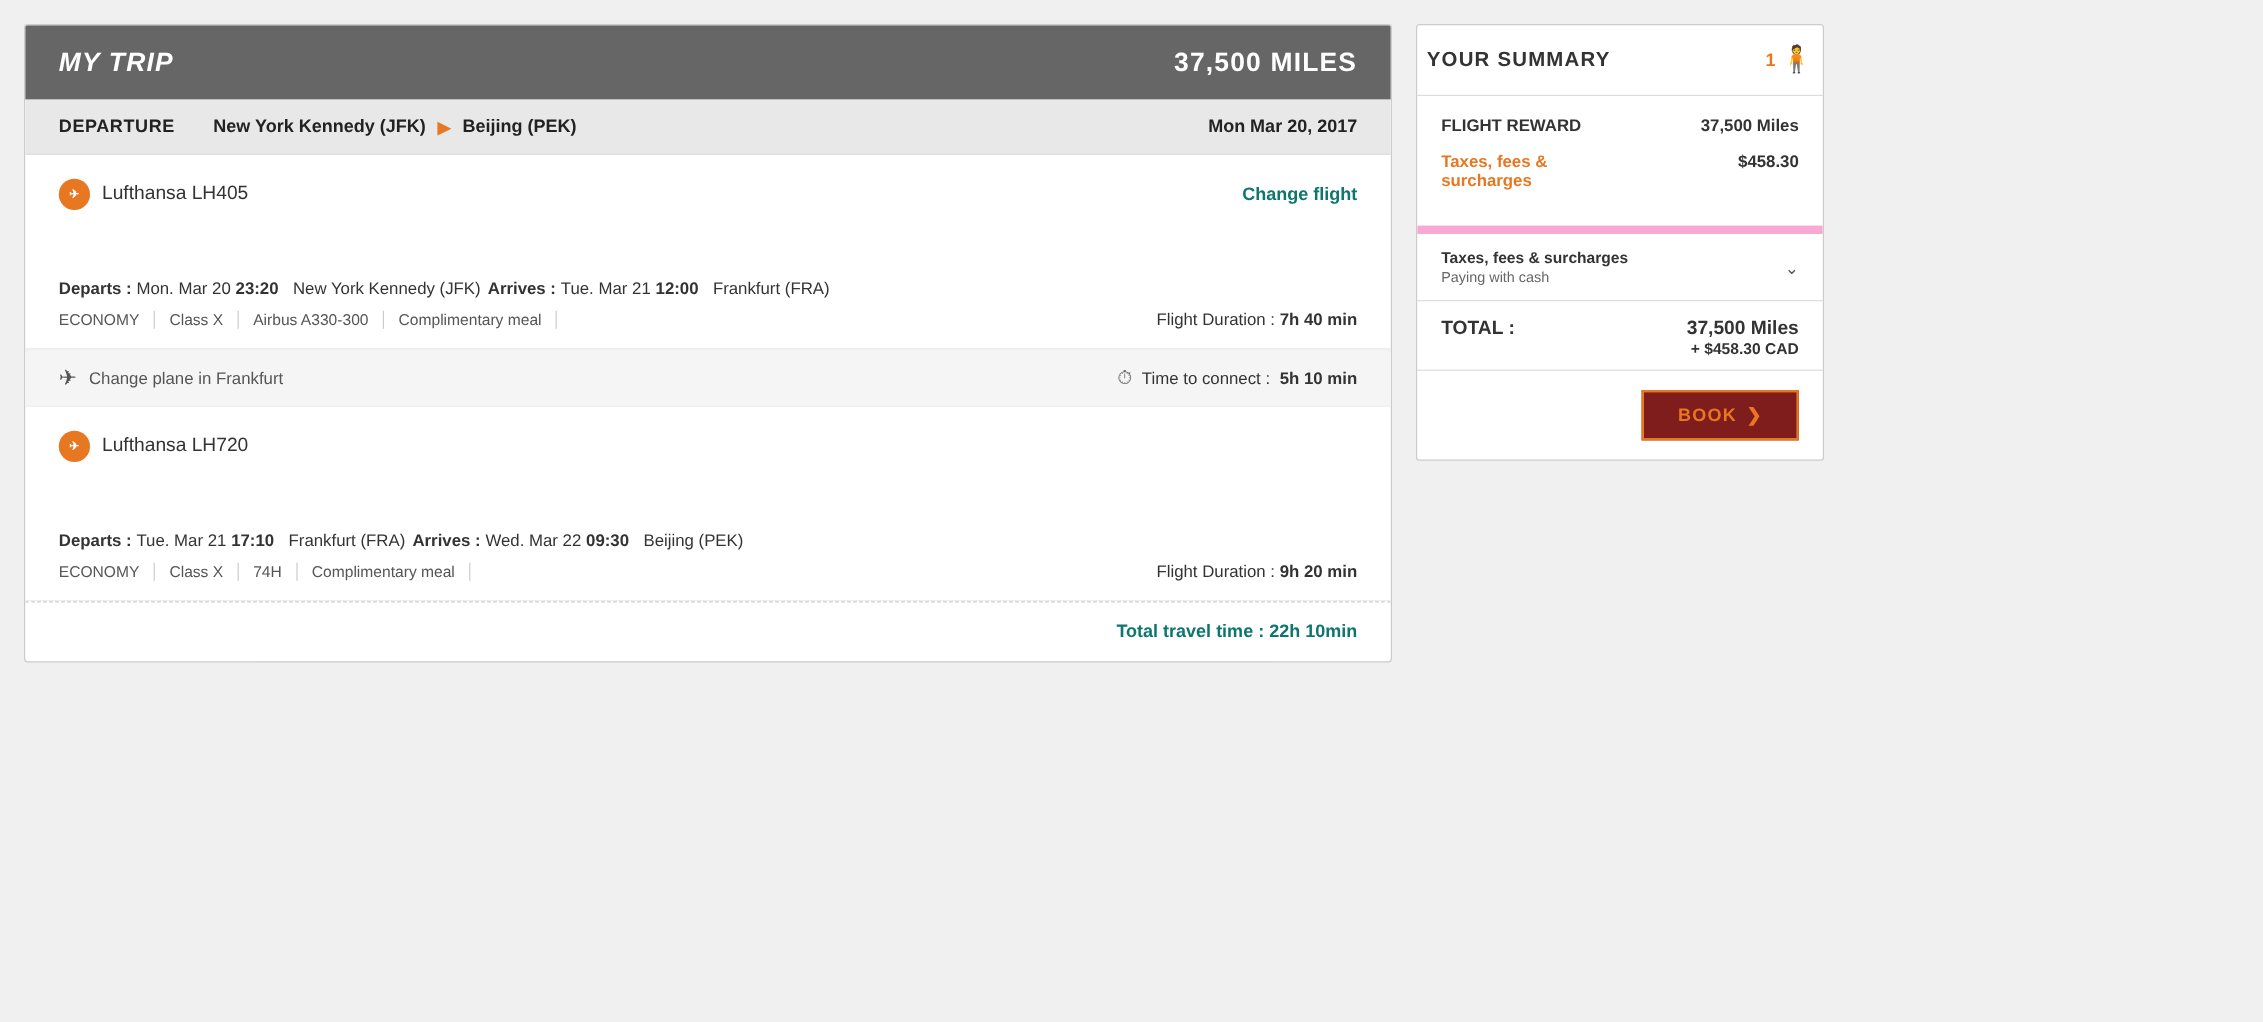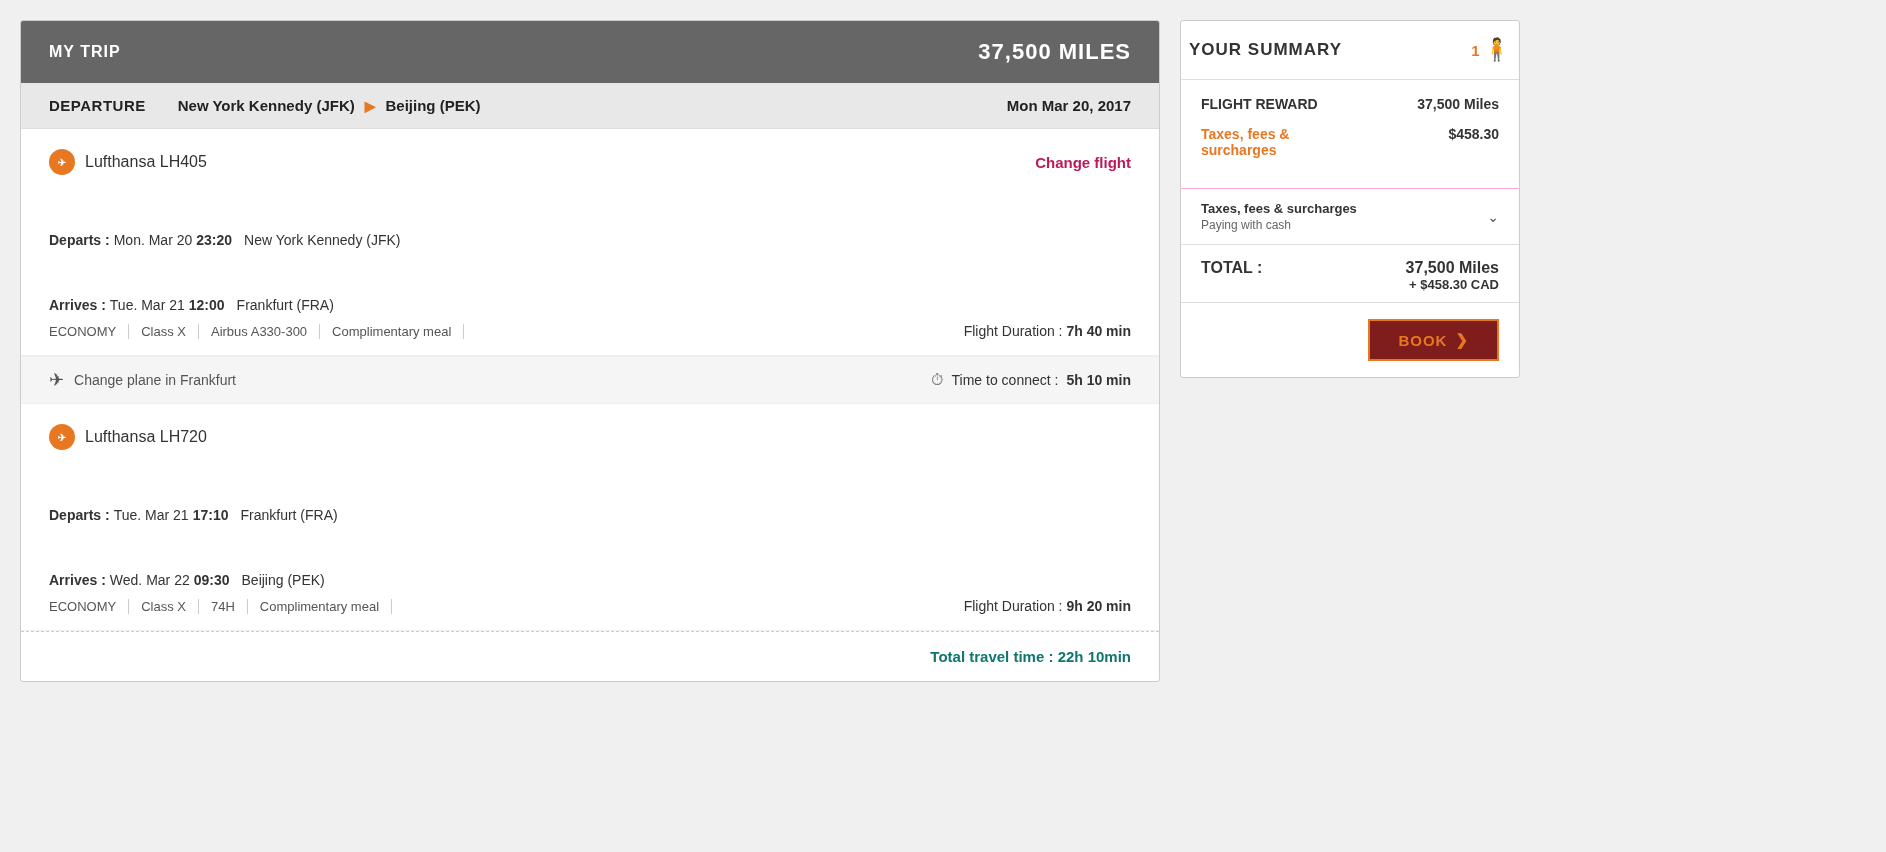--- a/index.html
+++ b/index.html
@@ -24,23 +24,24 @@
 
     .trip-header {
       background: #666;
       color: #fff;
       display: flex;
       justify-content: space-between;
       align-items: center;
       padding: 18px 28px;
     }
     .trip-title {
-      font-size: 16px;
+      font-size: 22px;
       font-weight: bold;
       letter-spacing: 1px;
+      font-style: italic;
     }
     .trip-miles {
       font-size: 22px;
       font-weight: bold;
       letter-spacing: 1px;
     }
 
     .departure-bar {
       background: #e8e8e8;
       display: flex;
@@ -91,32 +92,31 @@
       align-items: center;
       gap: 10px;
     }
     .flight-name {
       font-size: 16px;
       color: #333;
       font-weight: normal;
       text-align: right;
     }
     .change-flight-btn {
-      color: #be185d;
+      color: #0f766e;
       font-size: 15px;
       font-weight: bold;
       cursor: pointer;
       background: none;
       border: none;
       text-decoration: none;
     }
 
     .flight-details-row {
       display: flex;
-      flex-direction: column;
       gap: 6px;
       margin-bottom: 10px;
     }
     .flight-row {
       display: flex;
       align-items: baseline;
       font-size: 14px;
       color: #333;
       gap: 4px;
     }
@@ -283,21 +283,21 @@
       text-align: right;
     }
 
     .taxes-label {
       color: #e87722;
       font-size: 14px;
       font-weight: bold;
     }
 
     .taxes-section {
-      border-top: 1px solid #f9a8d4;
+      border-top: 7px solid #f9a8d4;
       border-bottom: 1px solid #ddd;
       padding: 12px 20px;
       margin-bottom: 0;
     }
     .taxes-section-header {
       display: flex;
       justify-content: space-between;
       align-items: center;
     }
     .taxes-section-title {

